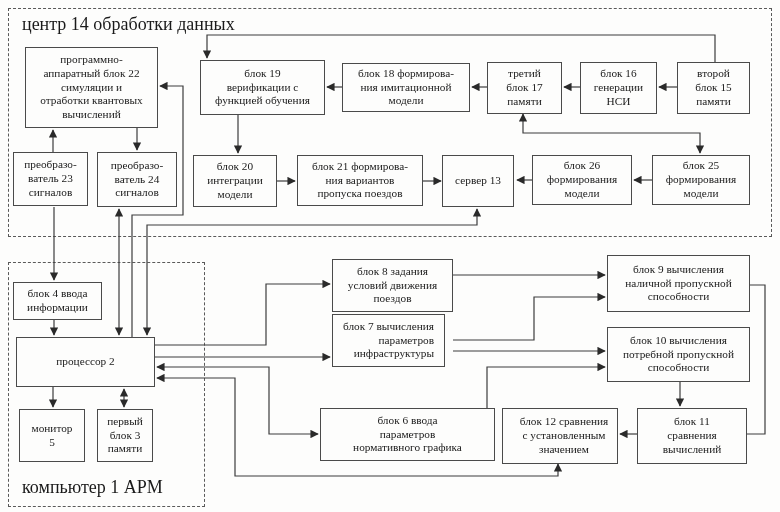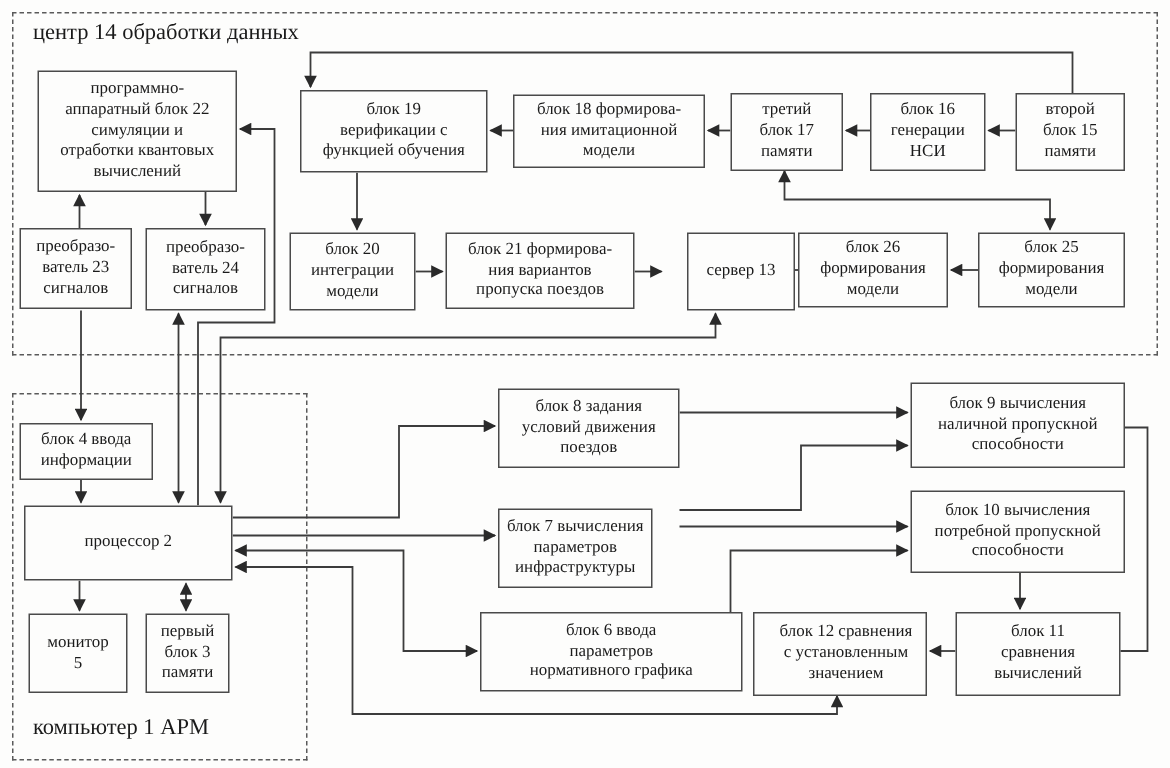--- a/index.html
+++ b/index.html
@@ -2,21 +2,21 @@
 <html><head>
 <meta charset="utf-8">
 <style>
   html,body{margin:0;padding:0;background:#f6f6f4;}
   #stage{position:relative;width:780px;height:512px;background:#fdfdfc;overflow:hidden;
          font-family:"Liberation Serif","DejaVu Serif",serif;color:#1a1a1a;}
   .dashedbox{position:absolute;border:1.6px dashed #5a5a5a;background:transparent;}
   .blk{position:absolute;border:1.3px solid #4a4a4a;background:#fdfdfc;
        display:flex;align-items:center;justify-content:center;text-align:center;
        font-size:11.3px;line-height:1.22;white-space:pre-line;padding:1px 2px;box-sizing:border-box;}
-  .lbl{position:absolute;font-size:15px;white-space:nowrap;}
+  .lbl{position:absolute;font-size:18px;white-space:nowrap;}
   svg.wires{position:absolute;left:0;top:0;pointer-events:none;}
   svg.wires path{fill:none;stroke:#3c3c3c;stroke-width:1.2;}
 </style>
 </head>
 <body>
 
 <div id="stage">
 
   <div class="dashedbox" style="left:8px;top:8px;width:762px;height:227px;"></div>
   <div class="lbl" style="left:22px;top:14px;">центр 14 обработки данных</div>
@@ -94,41 +94,41 @@
 НСИ</span></div>
   <div class="blk" style="left:677px;top:62px;width:73px;height:52px;"><span>второй
 блок 15
 памяти</span></div>
   <div class="blk" style="left:193px;top:155px;width:84px;height:52px;"><span>блок 20
 интеграции
 модели</span></div>
   <div class="blk" style="left:297px;top:155px;width:126px;height:51px;"><span>блок 21 формирова-
 ния вариантов
 пропуска поездов</span></div>
-  <div class="blk" style="left:458px;top:155px;width:72px;height:52px;"><span>сервер 13</span></div>
+  <div class="blk" style="left:442px;top:155px;width:72px;height:52px;"><span>сервер 13</span></div>
   <div class="blk" style="left:532px;top:155px;width:100px;height:50px;"><span>блок 26
 формирования
 модели</span></div>
   <div class="blk" style="left:652px;top:155px;width:98px;height:50px;"><span>блок 25
 формирования
 модели</span></div>
 
   <div class="blk" style="left:13px;top:282px;width:89px;height:38px;"><span>блок 4 ввода
 информации</span></div>
   <div class="blk" style="left:16px;top:337px;width:139px;height:50px;"><span>процессор 2</span></div>
   <div class="blk" style="left:19px;top:409px;width:66px;height:53px;"><span>монитор
 5</span></div>
   <div class="blk" style="left:97px;top:409px;width:56px;height:53px;"><span>первый
 блок 3
 памяти</span></div>
 
   <div class="blk" style="left:332px;top:259px;width:121px;height:53px;"><span>блок 8 задания
 условий движения
 поездов</span></div>
-  <div class="blk" style="left:332px;top:339px;width:103px;height:53px;"><span>блок 7 вычисления
+  <div class="blk" style="left:332px;top:314px;width:113px;height:53px;text-align:right;"><span>блок 7 вычисления
 параметров
 инфраструктуры</span></div>
   <div class="blk" style="left:320px;top:408px;width:175px;height:53px;"><span>блок 6 ввода
 параметров
 нормативного графика</span></div>
   <div class="blk" style="left:607px;top:255px;width:143px;height:57px;"><span>блок 9 вычисления
 наличной пропускной
 способности</span></div>
   <div class="blk" style="left:607px;top:327px;width:143px;height:55px;"><span>блок 10 вычисления
 потребной пропускной

